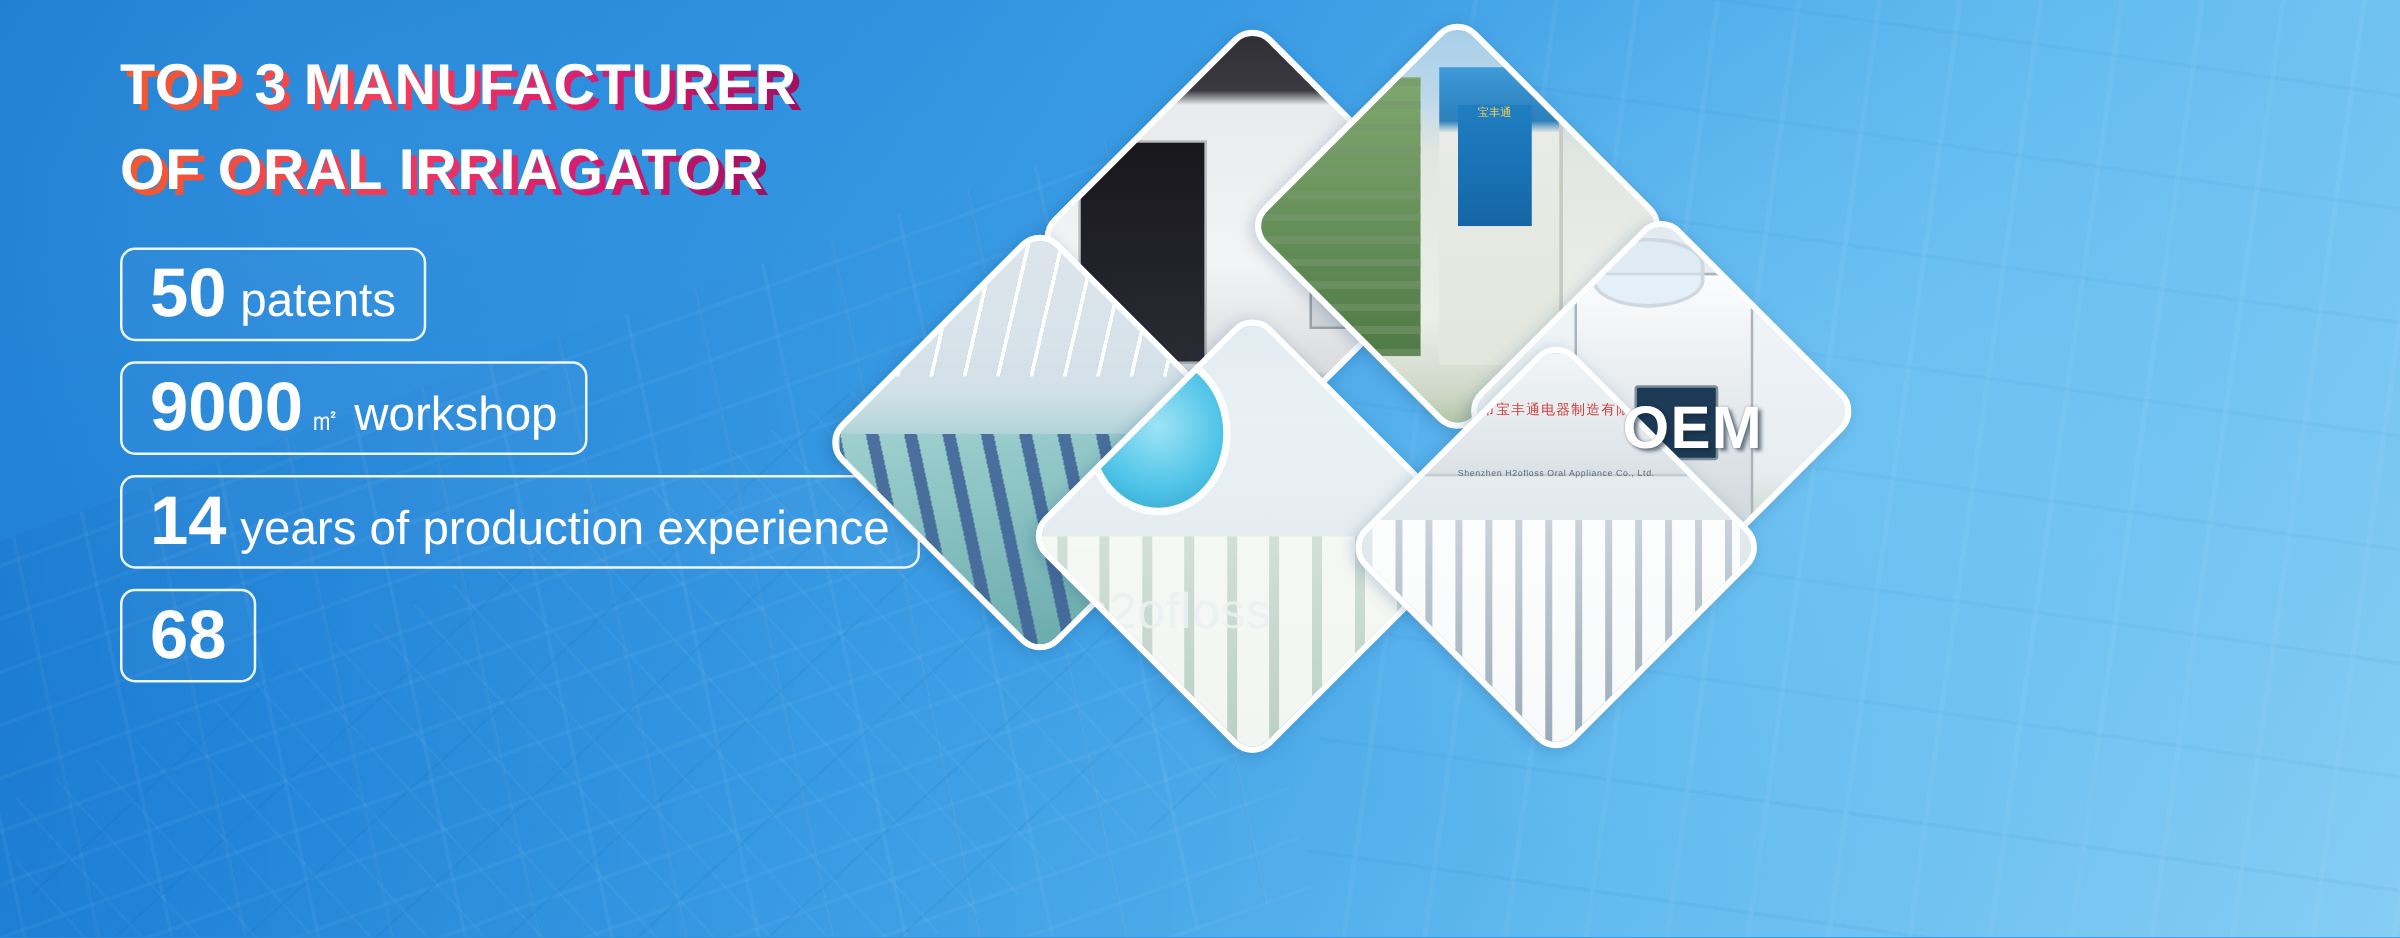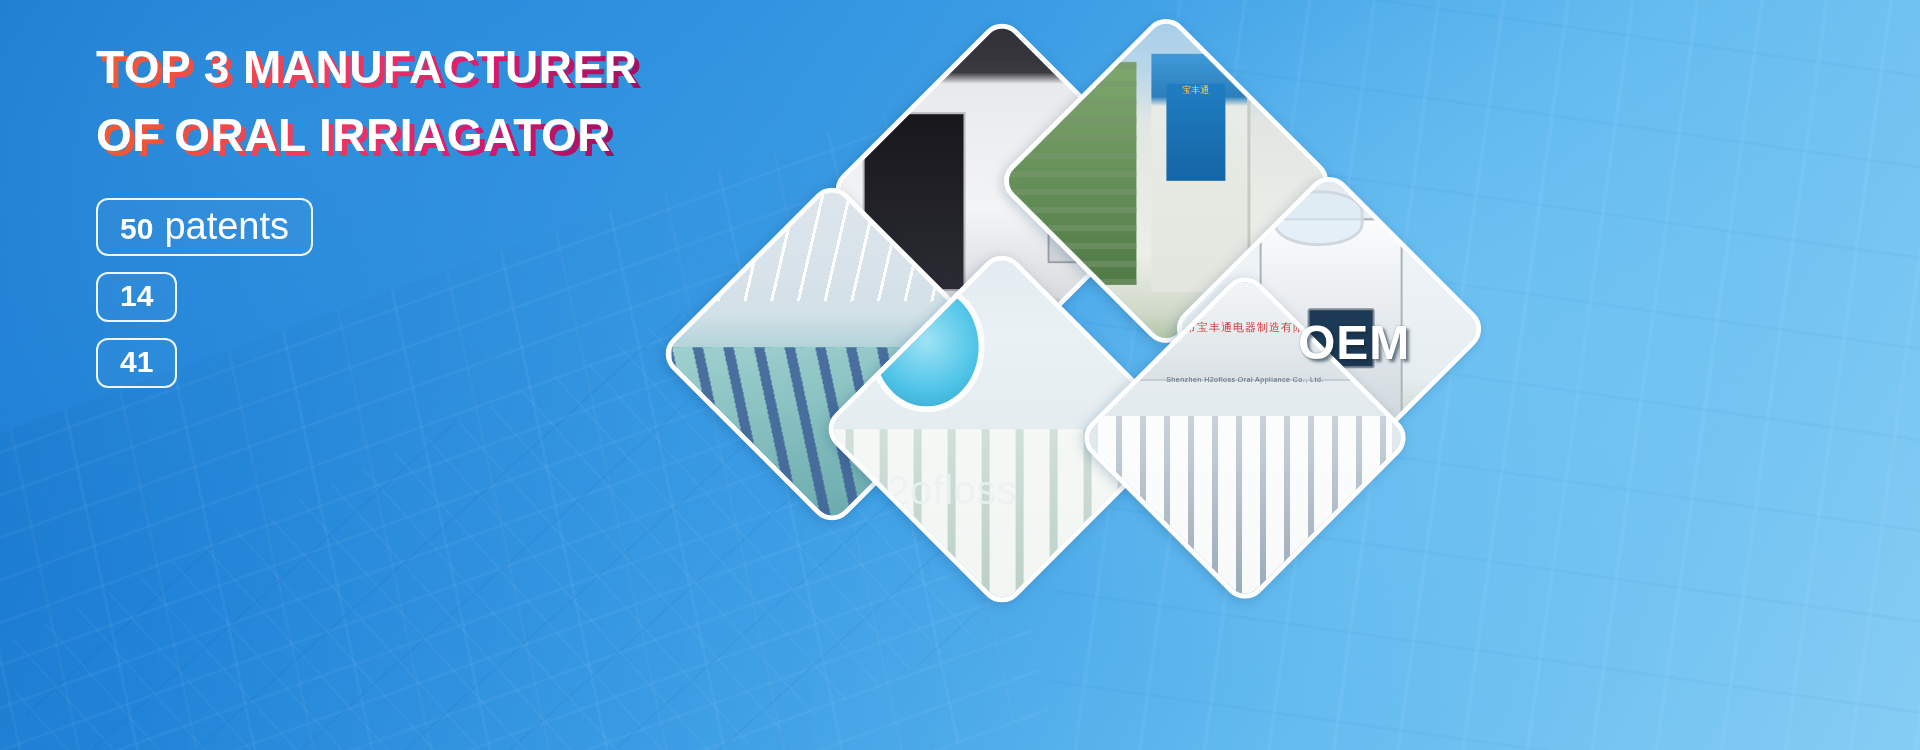--- a/index.html
+++ b/index.html
@@ -84,21 +84,21 @@
   .stats { margin-top:22px; display:flex; flex-direction:column; gap:16px; align-items:flex-start; }
   .stat-pill {
     border:2px solid rgba(255,255,255,.92);
     border-radius:12px;
     padding:7px 22px 9px 22px;
     display:flex; align-items:baseline; gap:11px;
     color:#ffffff;
     background:rgba(255,255,255,.03);
     white-space:nowrap;
   }
-  .stat-num { font-size:30px; font-weight:bold; line-height:1; letter-spacing:0px; }
+  .stat-num { font-size:55px; font-weight:bold; line-height:1; letter-spacing:0px; }
   .stat-unit { font-size:25px; font-weight:normal; line-height:1; margin-left:-6px; }
   .stat-label { font-size:38px; font-weight:normal; line-height:1; }
 
   
   .collage { position:absolute; left:660px; top:0px; width:1260px; height:750px; }
   .dia {
     position:absolute;
     transform:rotate(45deg);
     border:5px solid #ffffff;
     border-radius:22px;
@@ -279,28 +279,34 @@
       </span>
     </div>
 
     <div class="stats">
 
       <div class="stat-pill">
         <span class="stat-num">50</span>
         <span class="stat-label">patents</span>
       </div>
 
+      <div class="stat-pill">
+        <span class="stat-num">9000</span>
+        <span class="stat-unit">㎡</span>
+        <span class="stat-label">workshop</span>
+      </div>
 
 
       <div class="stat-pill">
         <span class="stat-num">14</span>
+        <span class="stat-label">years of production experience</span>
       </div>
 
       <div class="stat-pill">
-        <span class="stat-num">41</span>
+        <span class="stat-num">68</span>
       </div>
 
     </div>
   </div>
 
   <div class="collage">
 
     <div class="dia" style="left:218px; top:66px; width:248px; height:248px;">
       <div class="ph-cnc">
         <div class="ph-cnc-red"></div>

